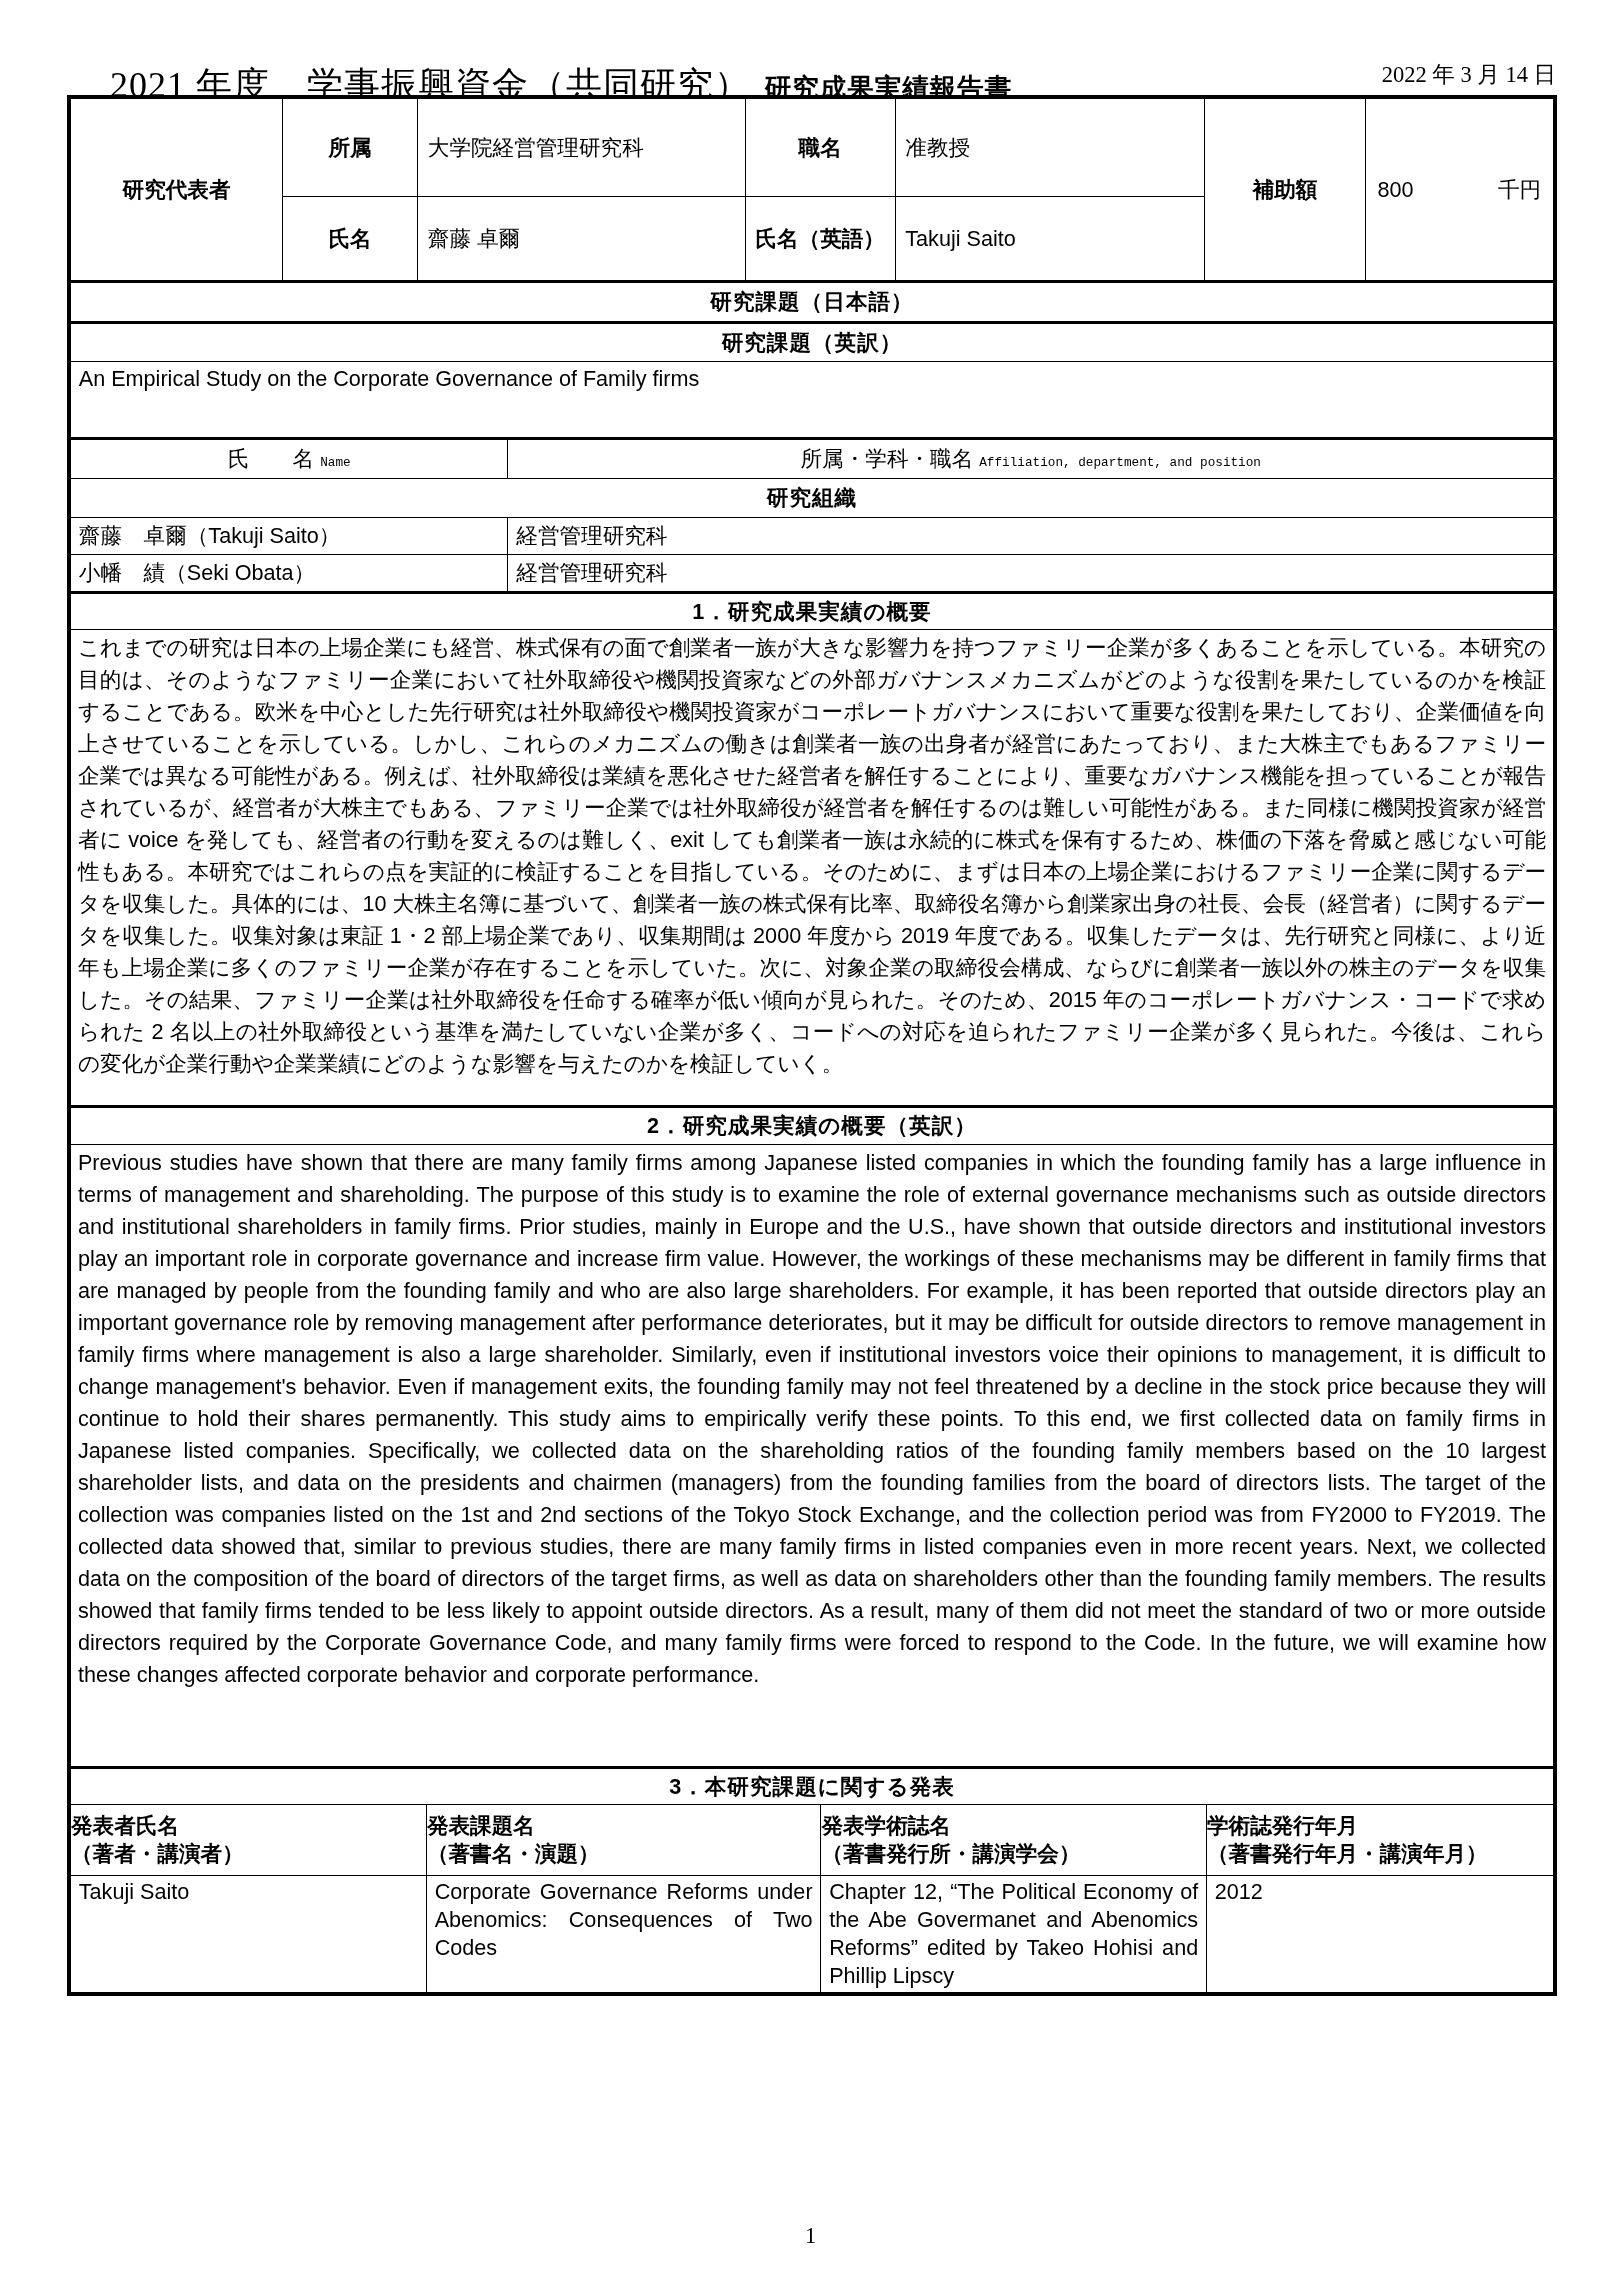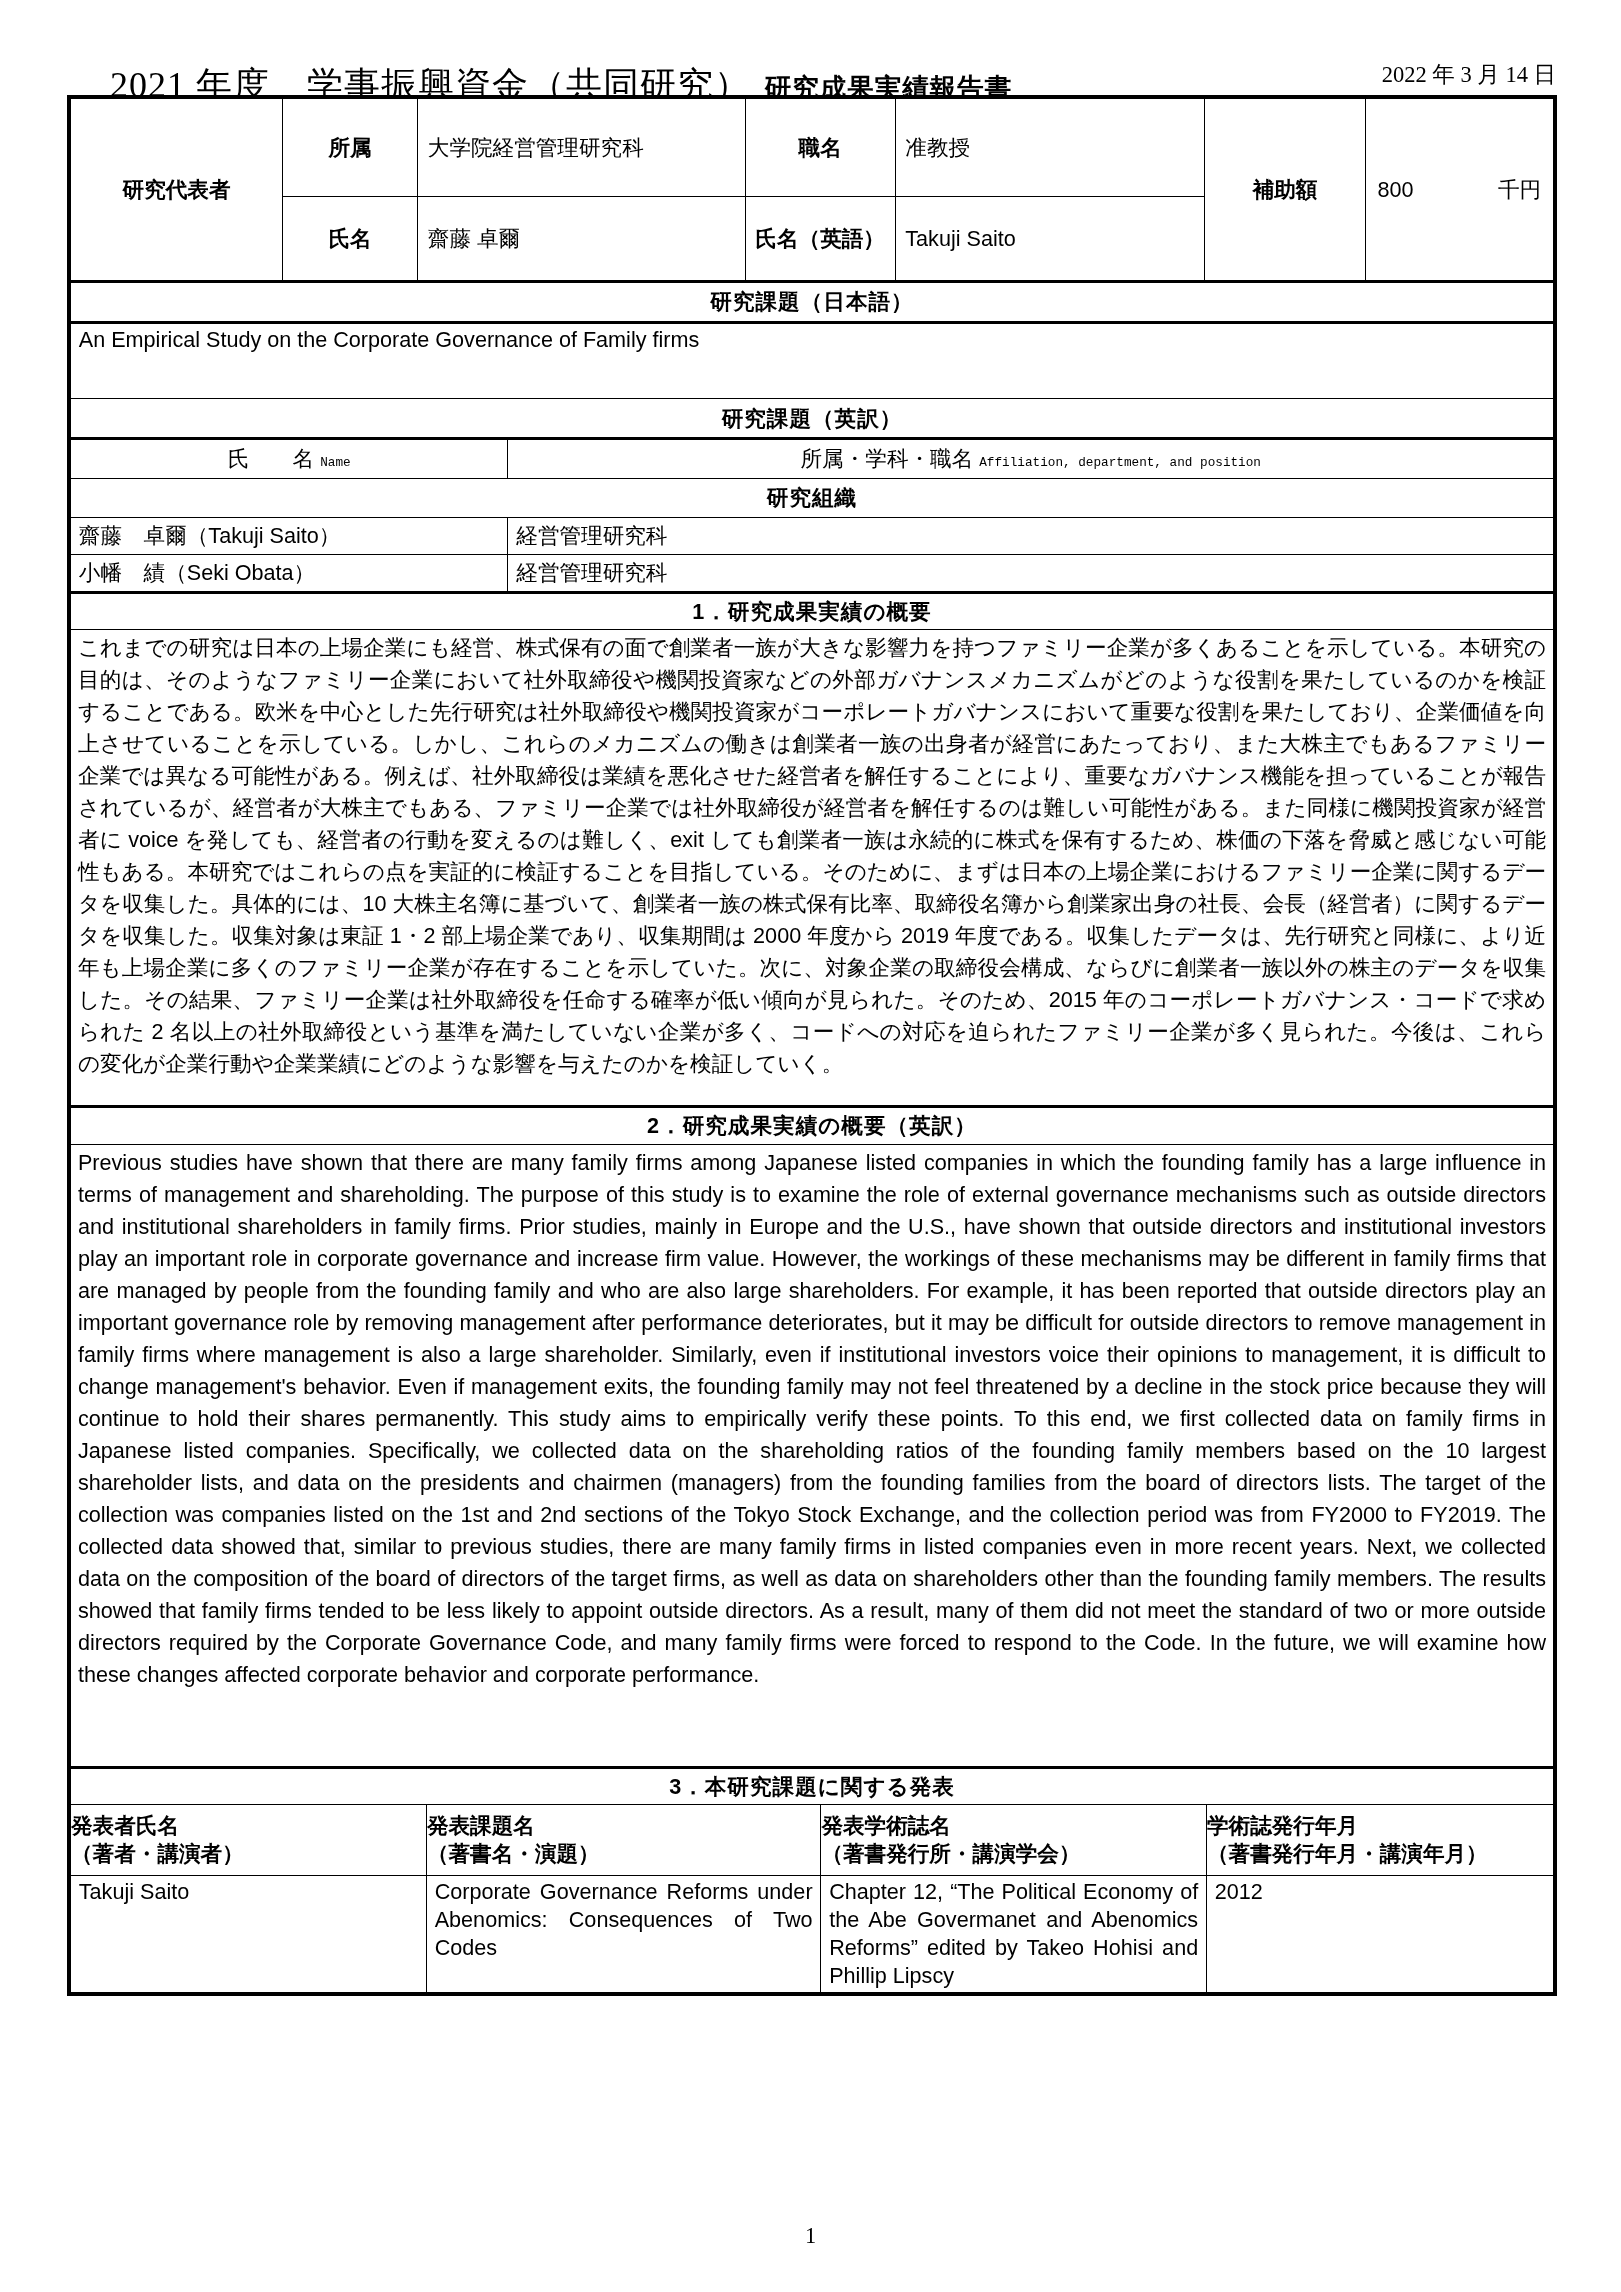--- a/index.html
+++ b/index.html
@@ -99,24 +99,24 @@
     <tbody>
         <tr>
           <td class="banner">研究課題（日本語）</td>
         </tr>
   </tbody>
     </table>
 
   <table class="sec">
     <tbody>
         <tr>
+          <td class="banner">研究課題（英訳）</td>
+        </tr>
+    <tr>
           <td class="topic-cell topic-cell-en">An Empirical Study on the Corporate Governance of Family firms</td>
-        </tr>
-    <tr>
-          <td class="banner">研究課題（英訳）</td>
         </tr>
   </tbody>
     </table>
 
   <table class="sec">
     <colgroup>
         <col style="width:29.5%">
         <col style="width:70.5%">
       </colgroup>
     <tbody>

